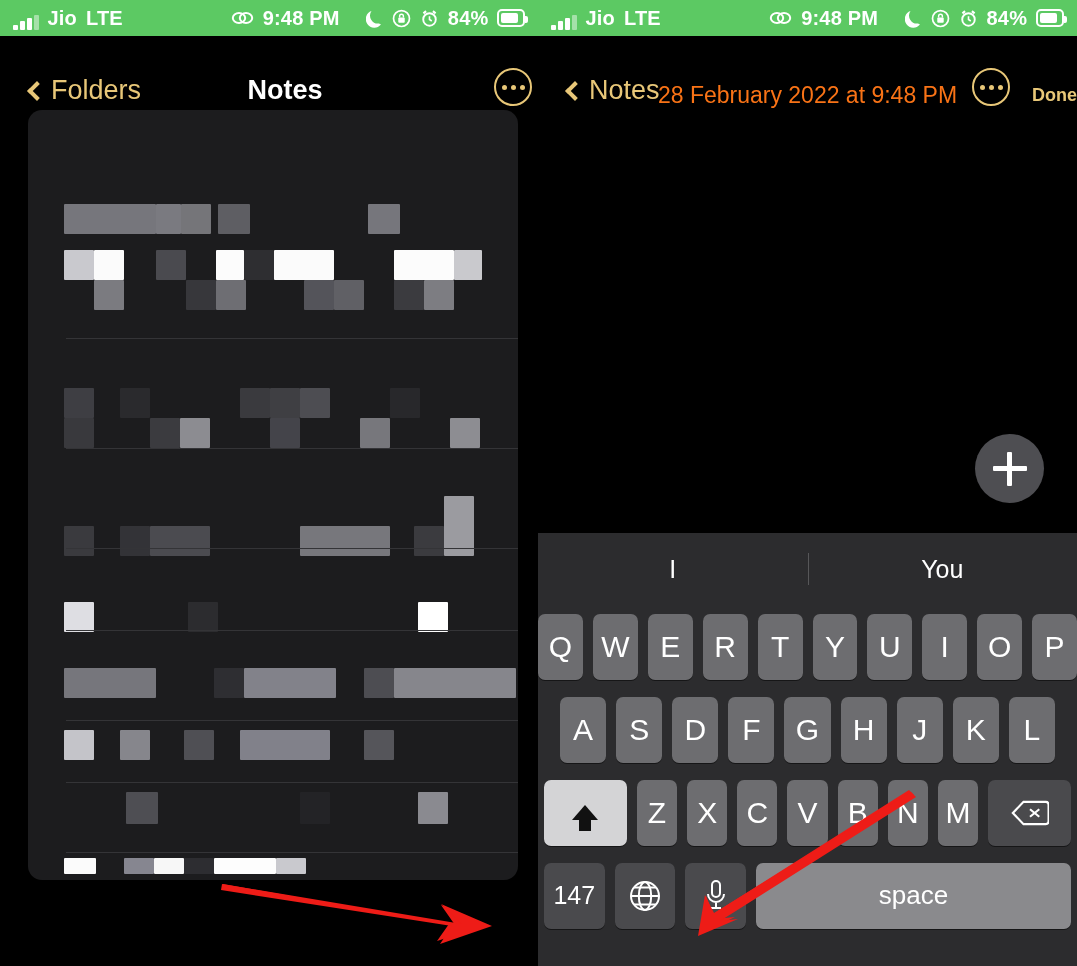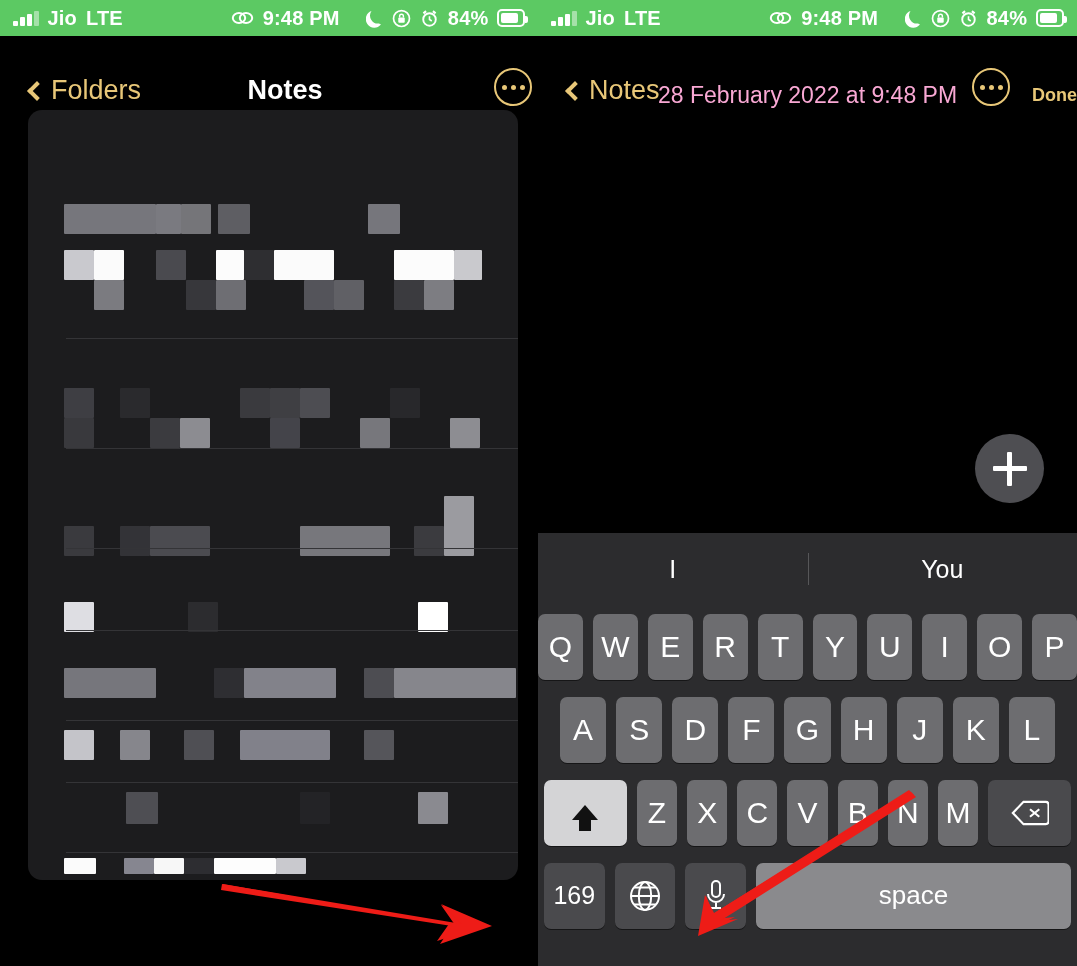--- a/index.html
+++ b/index.html
@@ -17,21 +17,21 @@
   .pane-right { left: 538px; width: 539px; }
 
   
   .statusbar {
     position: absolute; top: 0; left: 0; width: 100%; height: 36px;
     background: #5cc963;
     display: flex; align-items: center;
     color: #ffffff;
     font-size: 21px; font-weight: bold; letter-spacing: .2px;
   }
-  .sb-left { display: flex; align-items: center; gap: 9px; padding-left: 13px; width: 38%; }
+  .sb-left { display: flex; align-items: flex-end; gap: 9px; padding-left: 13px; width: 38%; }
   .sb-mid  { display: flex; align-items: center; gap: 8px; justify-content: center; width: 30%; }
   .sb-right{ display: flex; align-items: center; gap: 9px; justify-content: flex-end; padding-right: 13px; width: 32%; }
   .bars { display: flex; align-items: flex-end; gap: 2.5px; height: 15px; }
   .bars i { display:block; width: 4.5px; background:#fff; border-radius: 1px; }
   .bars i:nth-child(1){ height: 5px; }
   .bars i:nth-child(2){ height: 9px; }
   .bars i:nth-child(3){ height: 12px; }
   .bars i:nth-child(4){ height: 15px; opacity:.45; }
   .sb-text { font-size: 20px; font-weight: bold; }
   .battery {
@@ -93,21 +93,21 @@
     width: 38px; height: 38px; border: 3px solid #e8c778; border-radius: 6px;
   }
   .compose-pencil {
     position:absolute; right:-7px; top:-7px; width: 36px; height: 4px; background:#e8c778;
     transform: rotate(-45deg); transform-origin: center; border-radius:1px;
   }
 
   
   .note-date {
     position: absolute; top: 82px; left: 0; width: 100%; text-align: center;
-    font-size: 23px; color: #f9a8d4;
+    font-size: 23px; color: #f97316;
   }
   .fab {
     position: absolute; left: 437px; top: 434px; width: 69px; height: 69px; border-radius: 50%;
     background: #4e4e52; display:flex; align-items:center; justify-content:center;
   }
   .fab .h { position:absolute; width: 34px; height: 4.5px; background:#fff; border-radius:1px; }
   .fab .v { position:absolute; width: 4.5px; height: 34px; background:#fff; border-radius:1px; }
 
   
   .keyboard {
@@ -423,21 +423,21 @@
         <div class="key dark wide">
           <span class="del-icon">
             <svg viewBox="0 0 40 28">
                 <path d="M13 2h24a3 3 0 0 1 3 3v18a3 3 0 0 1-3 3H13L1.5 14z" fill="none" stroke="#fff" stroke-width="2.3"></path>
                 <path d="M20 10l10 8M30 10l-10 8" stroke="#fff" stroke-width="2.3" fill="none"></path>
               </svg>
           </span>
         </div>
       </div>
       <div class="krow r4">
-        <div class="key dark small">169</div>
+        <div class="key dark small">147</div>
         <div class="key dark globe">
           <svg viewBox="0 0 34 34">
               <circle cx="17" cy="17" r="14" fill="none" stroke="#fff" stroke-width="2"></circle>
               <ellipse cx="17" cy="17" rx="6.2" ry="14" fill="none" stroke="#fff" stroke-width="2"></ellipse>
               <path d="M3 17h28M6 8.5h22M6 25.5h22" stroke="#fff" stroke-width="2" fill="none"></path>
             </svg>
         </div>
         <div class="key dark mic">
           <svg viewBox="0 0 24 34">
               <rect x="8" y="2" width="8" height="16" rx="4" fill="none" stroke="#fff" stroke-width="2"></rect>

